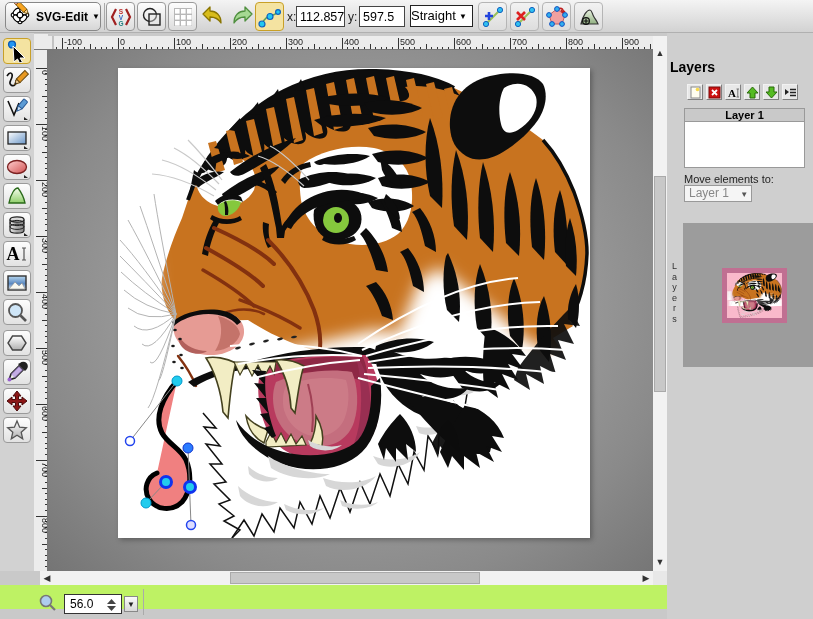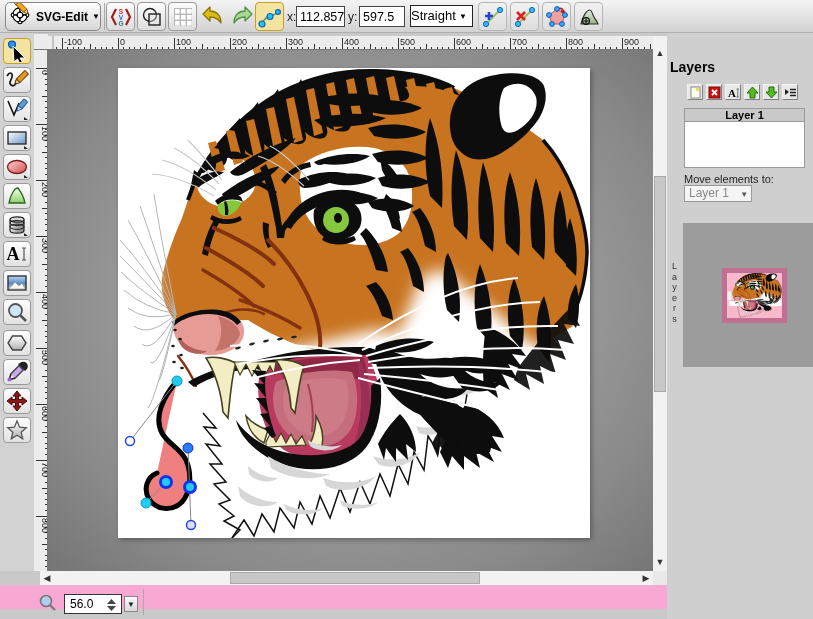--- a/index.html
+++ b/index.html
@@ -23,21 +23,21 @@
 #laytab{position:absolute;left:1px;top:228px;width:13px;text-align:center;font-size:9px;color:#333;line-height:10.5px;}
 #layers-title{position:absolute;left:3px;top:26px;font-size:14px;font-weight:bold;color:#000;}
 .laybtn{position:absolute;top:51px;width:16px;height:16px;border:1px solid;border-color:#f2f2f2 #808080 #808080 #f2f2f2;background:#e8e8e8;display:flex;align-items:center;justify-content:center;}
 #laylist{position:absolute;left:17px;top:75px;width:121px;height:60px;background:#fff;border:1px solid #999;}
 #laylist .hdr{height:13px;background:#c9c9c9;border-bottom:1px solid #999;font-size:11px;font-weight:bold;text-align:center;line-height:13px;}
 #moveto{position:absolute;left:17px;top:140px;font-size:11px;color:#222;}
 #laysel{position:absolute;left:17px;top:152px;width:68px;height:17px;background:#f5f5f5;border:1px solid #999;font-size:12px;color:#888;padding-left:4px;line-height:15px;}
 #thumbpanel{position:absolute;left:16px;top:190px;width:130px;height:144px;background:#9c9c9c;}
 #thumbwrap{position:absolute;left:39px;top:45px;width:65px;height:55px;background:#c06f92;}
 #thumbinner{position:absolute;left:5px;top:5px;width:55px;height:45px;background:#f9b9cb;overflow:hidden;}
-#bottombar{position:absolute;left:0;top:585px;width:667px;height:24px;background:#f9a8d4;}
+#bottombar{position:absolute;left:0;top:585px;width:667px;height:24px;background:#bef264;}
 #zoominput{position:absolute;left:64px;top:9px;width:58px;height:20px;background:#fff;border:1px solid #333;font-size:12px;padding-left:5px;line-height:18px;}
 #zoomdd{position:absolute;left:124px;top:11px;width:14px;height:16px;background:linear-gradient(#fafafa,#d8d8d8);border:1px solid #888;font-size:8px;text-align:center;line-height:15px;color:#222;}
 </style></head><body>
 <div id="toolbar">
     <div style="position:absolute;left:5px;top:2px;width:96px;height:29px;border:1px solid #888;border-radius:5px;background:linear-gradient(#ffffff,#d6d6d6);display:flex;align-items:center;">
       <span style="margin-left:3px;"><svg width="24" height="24" viewBox="0 0 24 24">
           <g stroke="#000" stroke-width="1.1" fill="#fff">
             <ellipse cx="11" cy="7.2" rx="2.4" ry="4"></ellipse>
             <ellipse cx="11" cy="16.8" rx="2.4" ry="4"></ellipse>
             <ellipse cx="6.2" cy="12" rx="4" ry="2.4"></ellipse>

